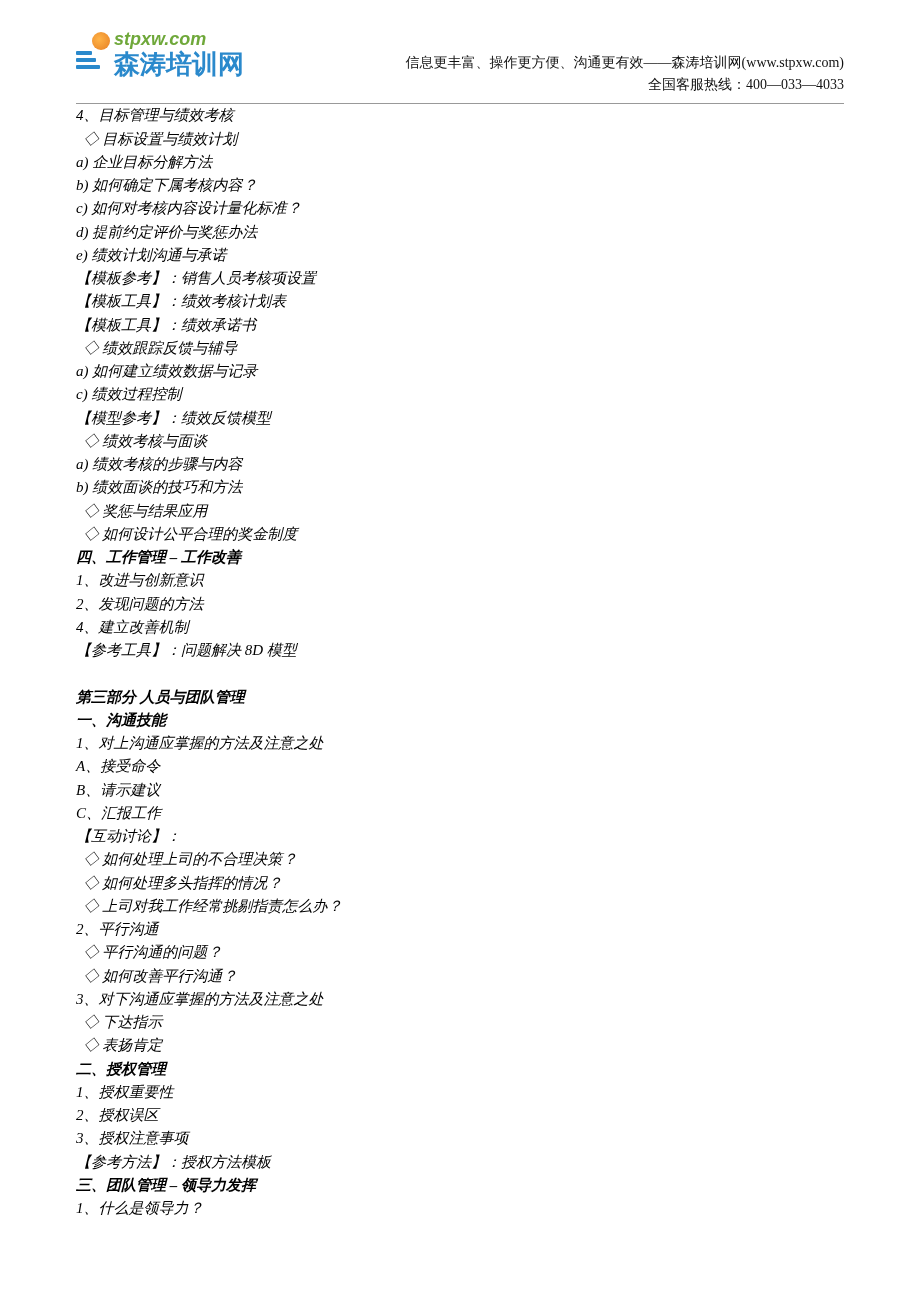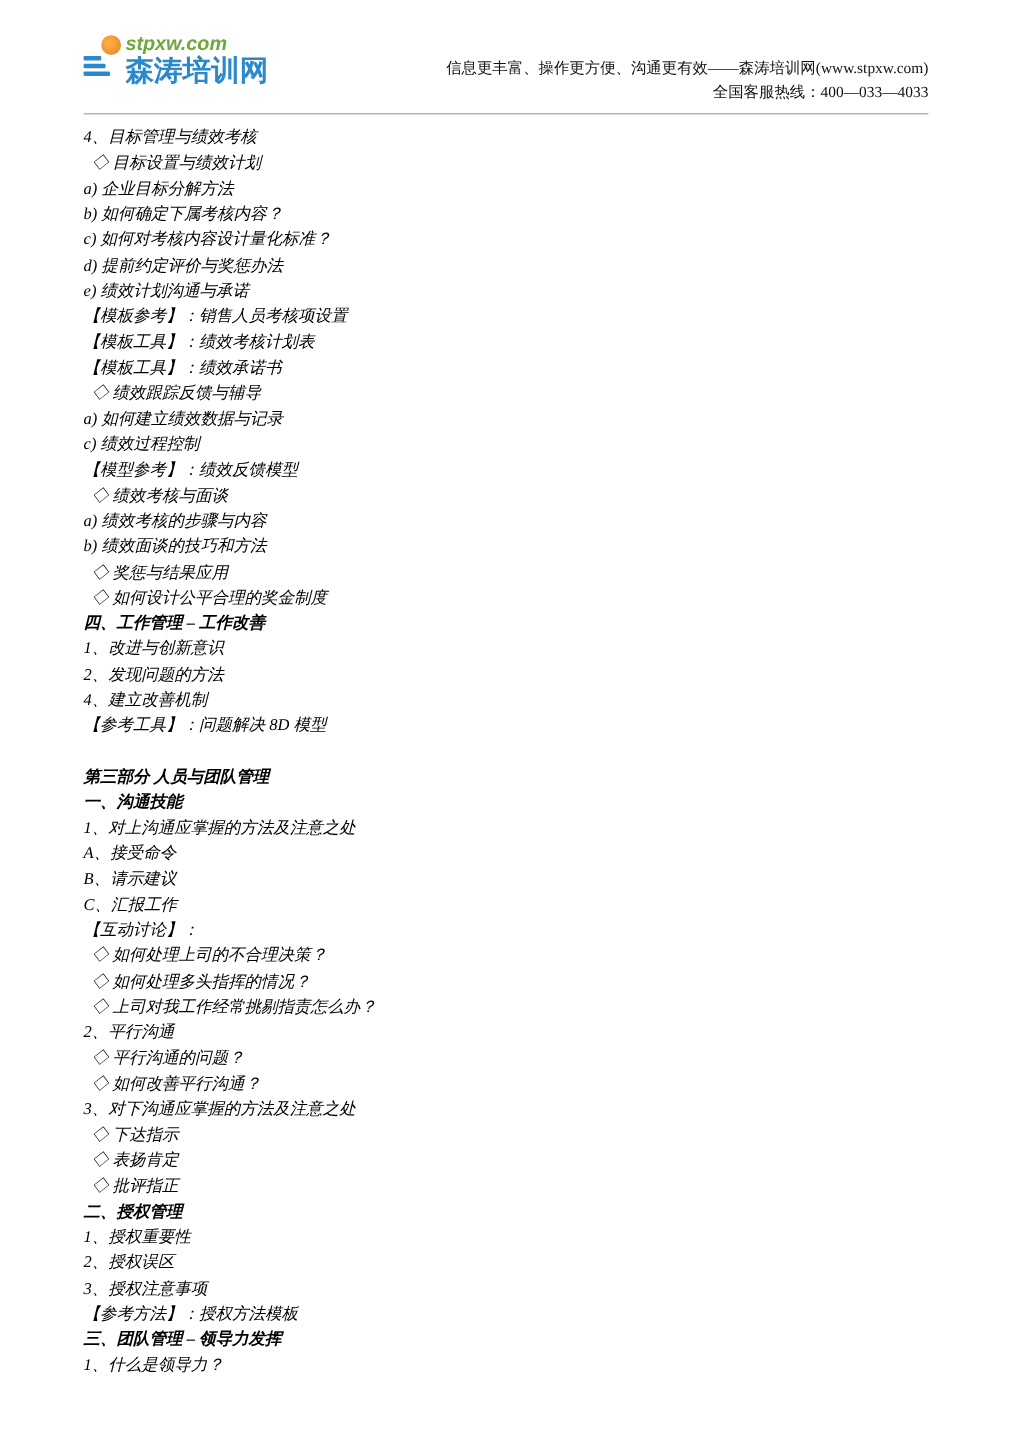--- a/index.html
+++ b/index.html
@@ -15,21 +15,21 @@
       background: #fff;
       width: 920px;
       padding: 30px 76px 40px 76px;
     }
     .header {
       display: flex;
       align-items: flex-start;
       justify-content: space-between;
       padding-bottom: 8px;
       border-bottom: 1px solid #999;
-      margin-bottom: 10px;
+      margin-bottom: 0;
     }
     .logo-block {
       display: flex;
       align-items: center;
       gap: 6px;
     }
     .logo-icon {
       width: 32px;
       height: 40px;
       position: relative;
@@ -149,21 +149,20 @@
     <div class="line">【互动讨论】：</div>
     <div class="line">  ◇ 如何处理上司的不合理决策？</div>
     <div class="line">  ◇ 如何处理多头指挥的情况？</div>
     <div class="line">  ◇ 上司对我工作经常挑剔指责怎么办？</div>
     <div class="line">2、平行沟通</div>
     <div class="line">  ◇ 平行沟通的问题？</div>
     <div class="line">  ◇ 如何改善平行沟通？</div>
     <div class="line">3、对下沟通应掌握的方法及注意之处</div>
     <div class="line">  ◇ 下达指示</div>
     <div class="line">  ◇ 表扬肯定</div>
-    <div class="line">  ◇ 批评指正</div>
     <div class="line bold">二、授权管理</div>
     <div class="line">1、授权重要性</div>
     <div class="line">2、授权误区</div>
     <div class="line">3、授权注意事项</div>
     <div class="line">【参考方法】：授权方法模板</div>
     <div class="line bold">三、团队管理 – 领导力发挥</div>
     <div class="line">1、什么是领导力？</div>
   </div>
 
 </body></html>

